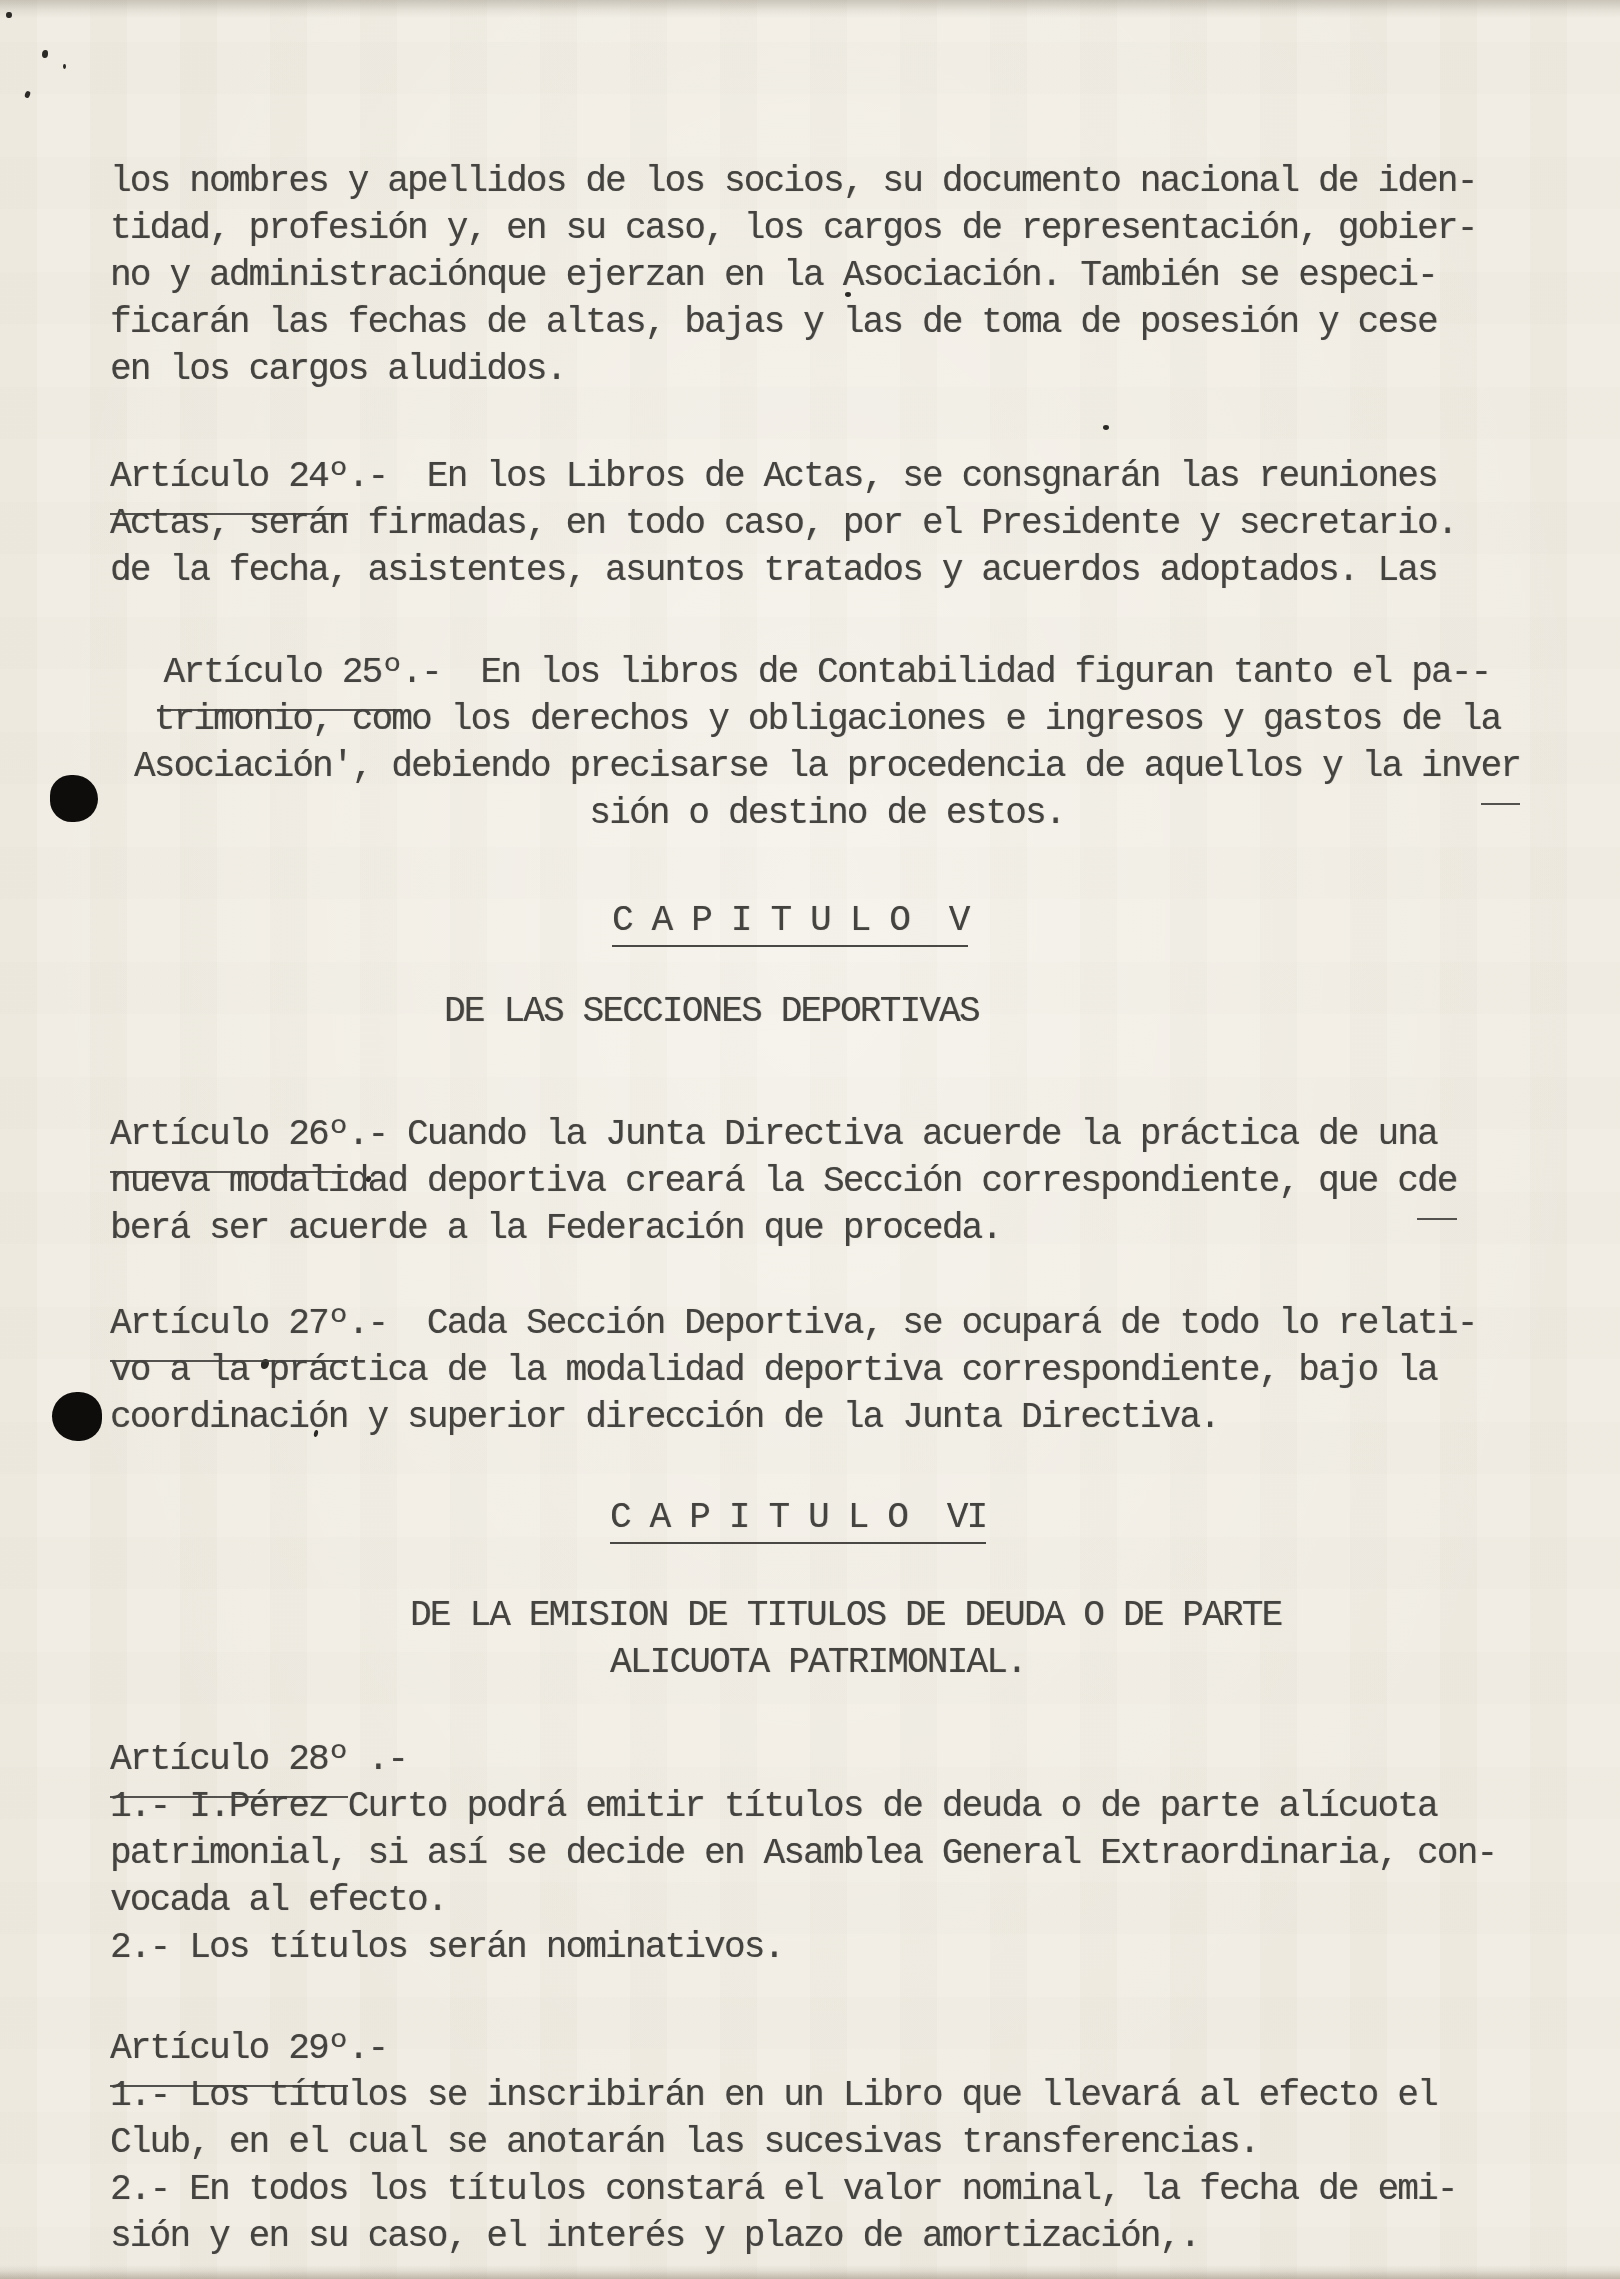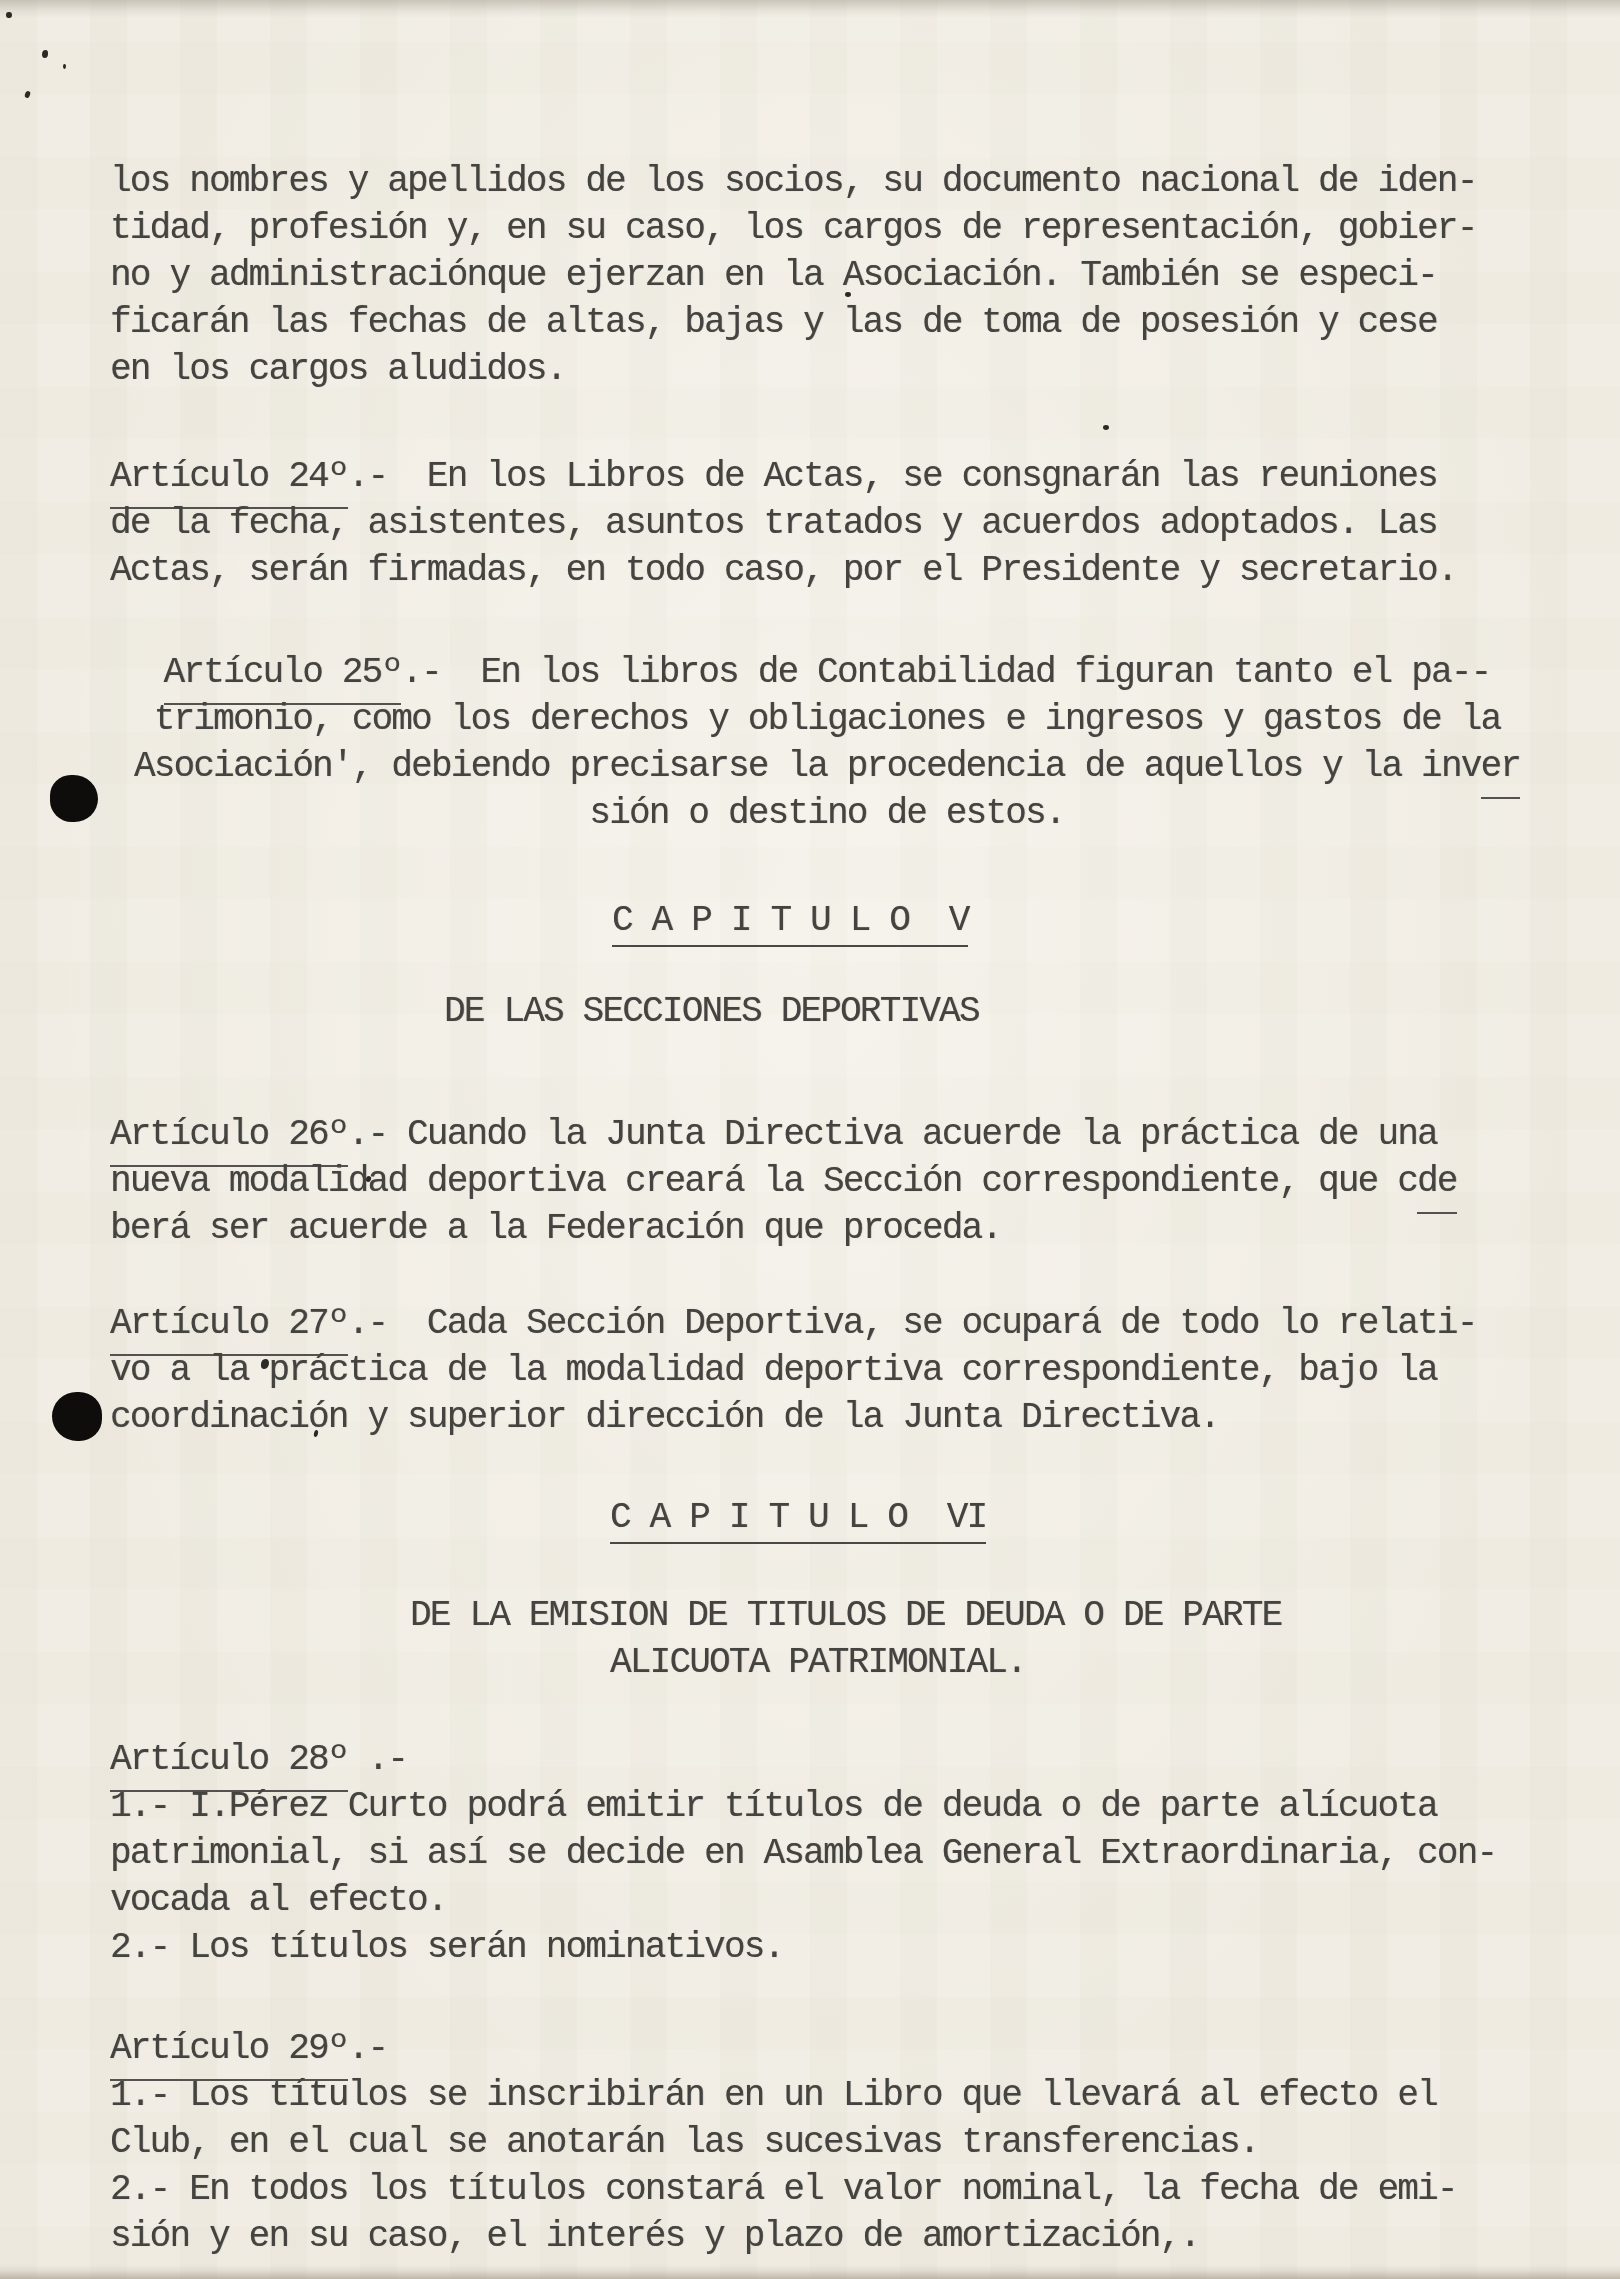--- a/index.html
+++ b/index.html
@@ -40,21 +40,21 @@
   .s9{left:366px;top:1176px;width:4.9px;height:5.9px;transform:rotate(20deg);border-radius:60% 40% 55% 45%;}
   .content{
     position:absolute;left:110px;top:158px;width:1434px;
     color:#444340;
     text-shadow:0.4px 0.4px 0.7px rgba(84,82,78,.55);
   }
   .line{
     height:47px;line-height:47px;font-size:36px;letter-spacing:-1.8px;
     white-space:pre;
   }
-  .u{border-bottom:2.9px solid rgba(62,60,57,.88);padding-bottom:10px;}
+  .u{border-bottom:2.9px solid rgba(62,60,57,.88);padding-bottom:16px;}
   .hu{border-bottom:2.9px solid rgba(55,53,50,.9);padding-bottom:3.9px;}
   .b-art24{margin-top:60px;}
   .b-art25{margin-top:55px;text-align:center;}
   .b-capV{margin-top:60px;}
   .b-capV .line{margin-left:502px;}
   .b-subV{margin-top:44px;}
   .b-subV .line{margin-left:334px;}
   .b-art26{margin-top:76px;}
   .b-art27{margin-top:48px;}
   .b-capVI{margin-top:53px;}
@@ -88,22 +88,22 @@
     <div class="block b-p1">
       <div class="line"><span class="t">los nombres y apellidos de los socios, su documento nacional de iden-</span></div>
       <div class="line"><span class="t">tidad, profesión y, en su caso, los cargos de representación, gobier-</span></div>
       <div class="line"><span class="t">no y administraciónque ejerzan en la Asociación. También se especi-</span></div>
       <div class="line"><span class="t">ficarán las fechas de altas, bajas y las de toma de posesión y cese</span></div>
       <div class="line"><span class="t">en los cargos aludidos.</span></div>
     </div>
 
     <div class="block b-art24">
       <div class="line"><span class="u">Artículo 24º</span><span class="t">.-  En los Libros de Actas, se consgnarán las reuniones</span></div>
+      <div class="line"><span class="t">Actas, serán firmadas, en todo caso, por el Presidente y secretario.</span></div>
       <div class="line"><span class="t">de la fecha, asistentes, asuntos tratados y acuerdos adoptados. Las</span></div>
-      <div class="line"><span class="t">Actas, serán firmadas, en todo caso, por el Presidente y secretario.</span></div>
     </div>
 
     <div class="block b-art25">
       <div class="line"><span class="u">Artículo 25º</span><span class="t">.-  En los libros de Contabilidad figuran tanto el pa--</span></div>
       <div class="line"><span class="t">trimonio, como los derechos y obligaciones e ingresos y gastos de la</span></div>
       <div class="line"><span class="t">Asociación', debiendo precisarse la procedencia de aquellos y la inv</span><span class="u">er</span></div>
       <div class="line"><span class="t">sión o destino de estos.</span></div>
     </div>
 
     <div class="block b-capV">

